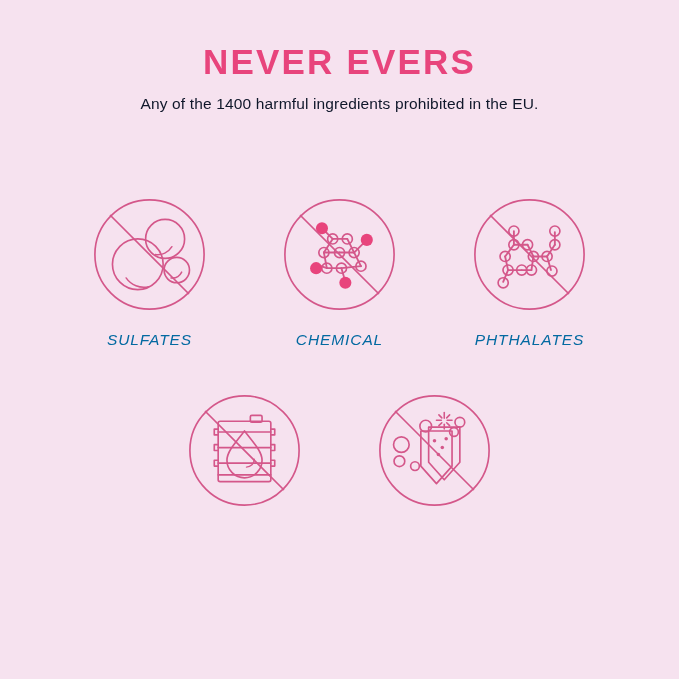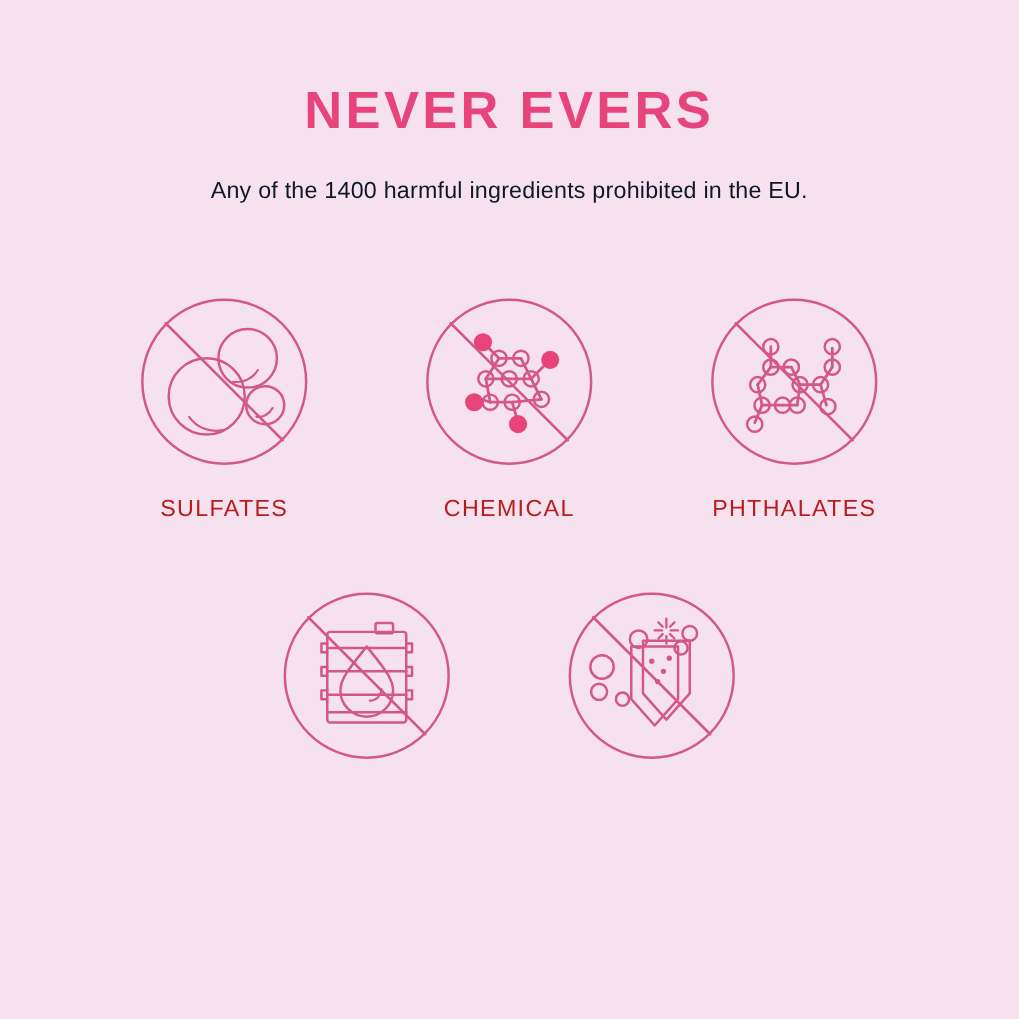--- a/index.html
+++ b/index.html
@@ -22,21 +22,21 @@
 
   
   .header {
     position: absolute;
     top: 44px;
     left: 0;
     width: 679px;
     text-align: center;
   }
   .title {
-    margin: 12px;
+    margin: 0;
     font-family: "Liberation Sans", sans-serif;
     font-size: 35px;
     font-weight: bold;
     letter-spacing: 2.2px;
     color: #e8447c;
     line-height: 1.05;
   }
   .subtitle {
     margin: 0;
     padding-top: 14px;
@@ -73,24 +73,25 @@
   .icon-wrap svg {
     display: block;
     width: 117px;
     height: 117px;
   }
   .label {
     margin-top: 17px;
     font-family: "Liberation Sans", sans-serif;
     font-size: 15.5px;
     letter-spacing: 0.9px;
-    color: #b91c1c;
+    color: #0369a1;
     text-align: center;
     line-height: 1.3;
     white-space: pre-line;
+    font-style: italic;
   }
 </style>
 </head>
 <body>
 
 <div id="infographic">
 
   <div class="header">
     <h1 class="title">NEVER EVERS</h1>
     <p class="subtitle">Any of the 1400 harmful ingredients prohibited in the EU.</p>

